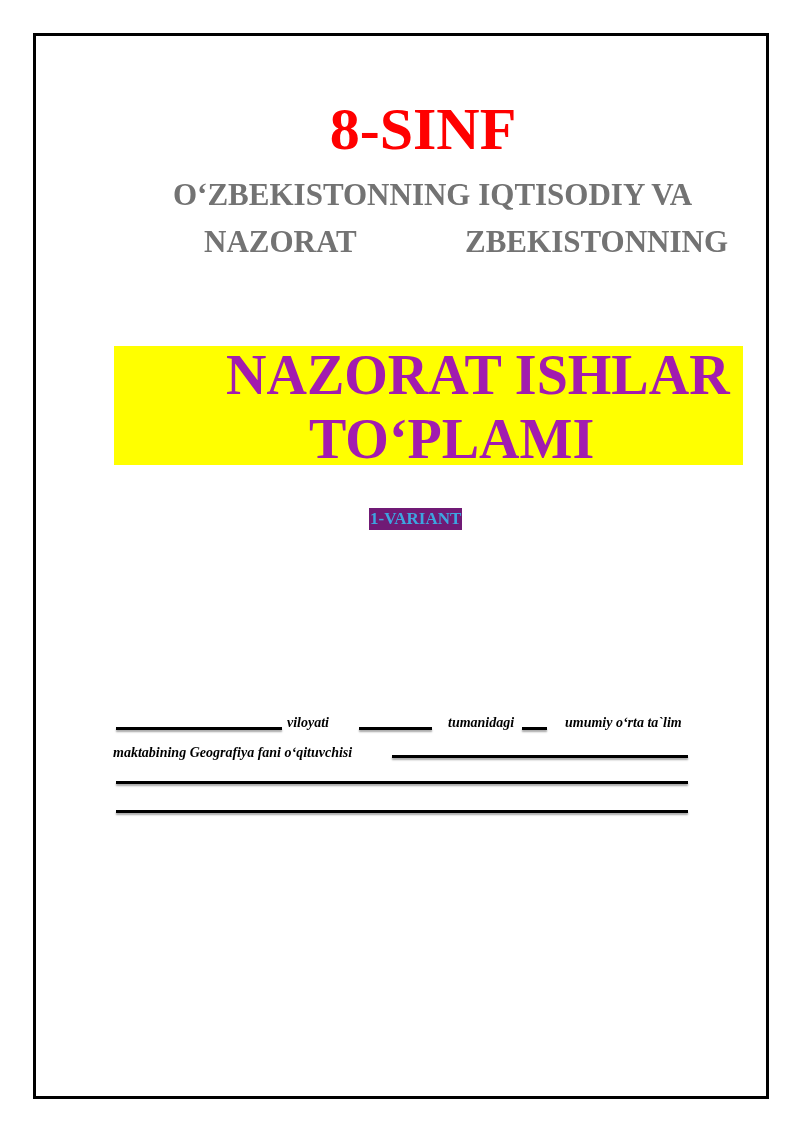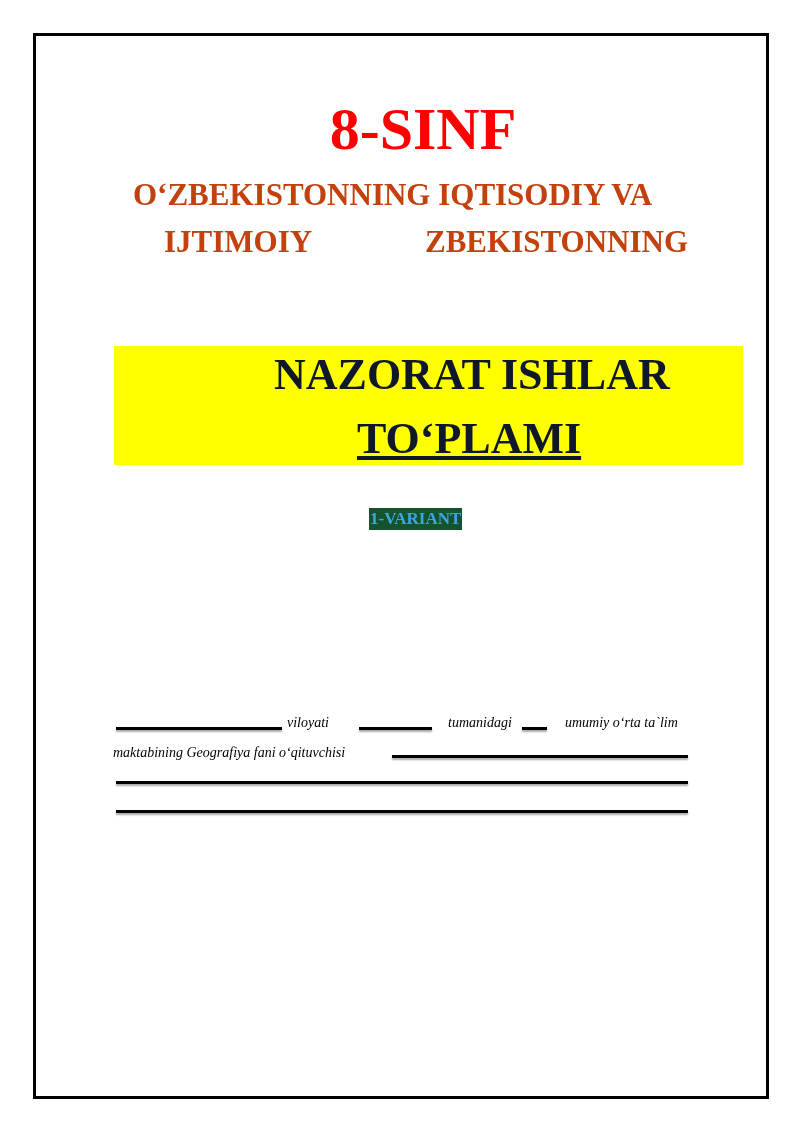--- a/index.html
+++ b/index.html
@@ -9,53 +9,53 @@
   }
   .page-border {
     position: absolute; left: 33px; top: 33px; width: 730px; height: 1060px;
     border: 3px solid #000; box-sizing: content-box;
   }
   .grade-title {
     position: absolute; left: 0; top: 94px; width: 846px; text-align: center;
     color: #ff0000; font-weight: bold; font-size: 60px; line-height: 70px;
   }
   .subject-line {
-    position: absolute; color: #c2410c; font-weight: bold; font-size: 31px; line-height: 36px; white-space: pre;
+    position: absolute; color: #737373; font-weight: bold; font-size: 31px; line-height: 36px; white-space: pre; margin-left: 40px;
   }
   .subject-1 { left: 133px; top: 177px; }
   .subject-2a { left: 164px; top: 224px; }
   .subject-2b { left: 425px; top: 224px; }
   .yellow-band {
     position: absolute; left: 114px; top: 346px; width: 629px; height: 119px; background: #ffff00;
   }
   .collection-line {
-    position: absolute; color: #0f172a; font-weight: bold; font-size: 44px; line-height: 50px; white-space: pre; margin-left: 48px;
+    position: absolute; color: #a21caf; font-weight: bold; font-size: 56px; line-height: 50px; white-space: pre;
   }
   .collection-1 { left: 226px; top: 350px; }
-  .collection-2 { left: 309px; top: 414px; text-decoration: underline; }
+  .collection-2 { left: 309px; top: 414px; }
   .variant-badge {
     position: absolute; left: 369px; top: 508px; height: 22px; padding: 0 1px 0 1px;
-    background: #14532d; color: #3da5e0; font-weight: bold; font-size: 17px; line-height: 22px;
+    background: #701a75; color: #3da5e0; font-weight: bold; font-size: 17px; line-height: 22px;
   }
   .form-text {
-    position: absolute; font-style: italic; font-weight: normal; font-size: 14px; line-height: 18px; color: #000; white-space: pre;
+    position: absolute; font-style: italic; font-weight: bold; font-size: 14px; line-height: 18px; color: #000; white-space: pre;
   }
   .blank {
     position: absolute; height: 3px; background: #000; box-shadow: 0 2px 2px rgba(0,0,0,0.35);
   }
 </style>
 </head>
 <body>
 
 <div class="page-border"></div>
 
 <div class="grade-title">8-SINF</div>
 
 <div class="subject-line subject-1">O‘ZBEKISTONNING IQTISODIY VA</div>
-<div class="subject-line subject-2a">IJTIMOIY</div>
+<div class="subject-line subject-2a">NAZORAT</div>
 <div class="subject-line subject-2b">ZBEKISTONNING</div>
 
 <div class="yellow-band"></div>
 <div class="collection-line collection-1">NAZORAT ISHLAR</div>
 <div class="collection-line collection-2">TO‘PLAMI</div>
 
 <div class="variant-badge">1-VARIANT</div>
 
 <div class="blank" style="left:116px; top:727px; width:166px;"></div>
 <div class="form-text" style="left:287px; top:714px;">viloyati</div>

